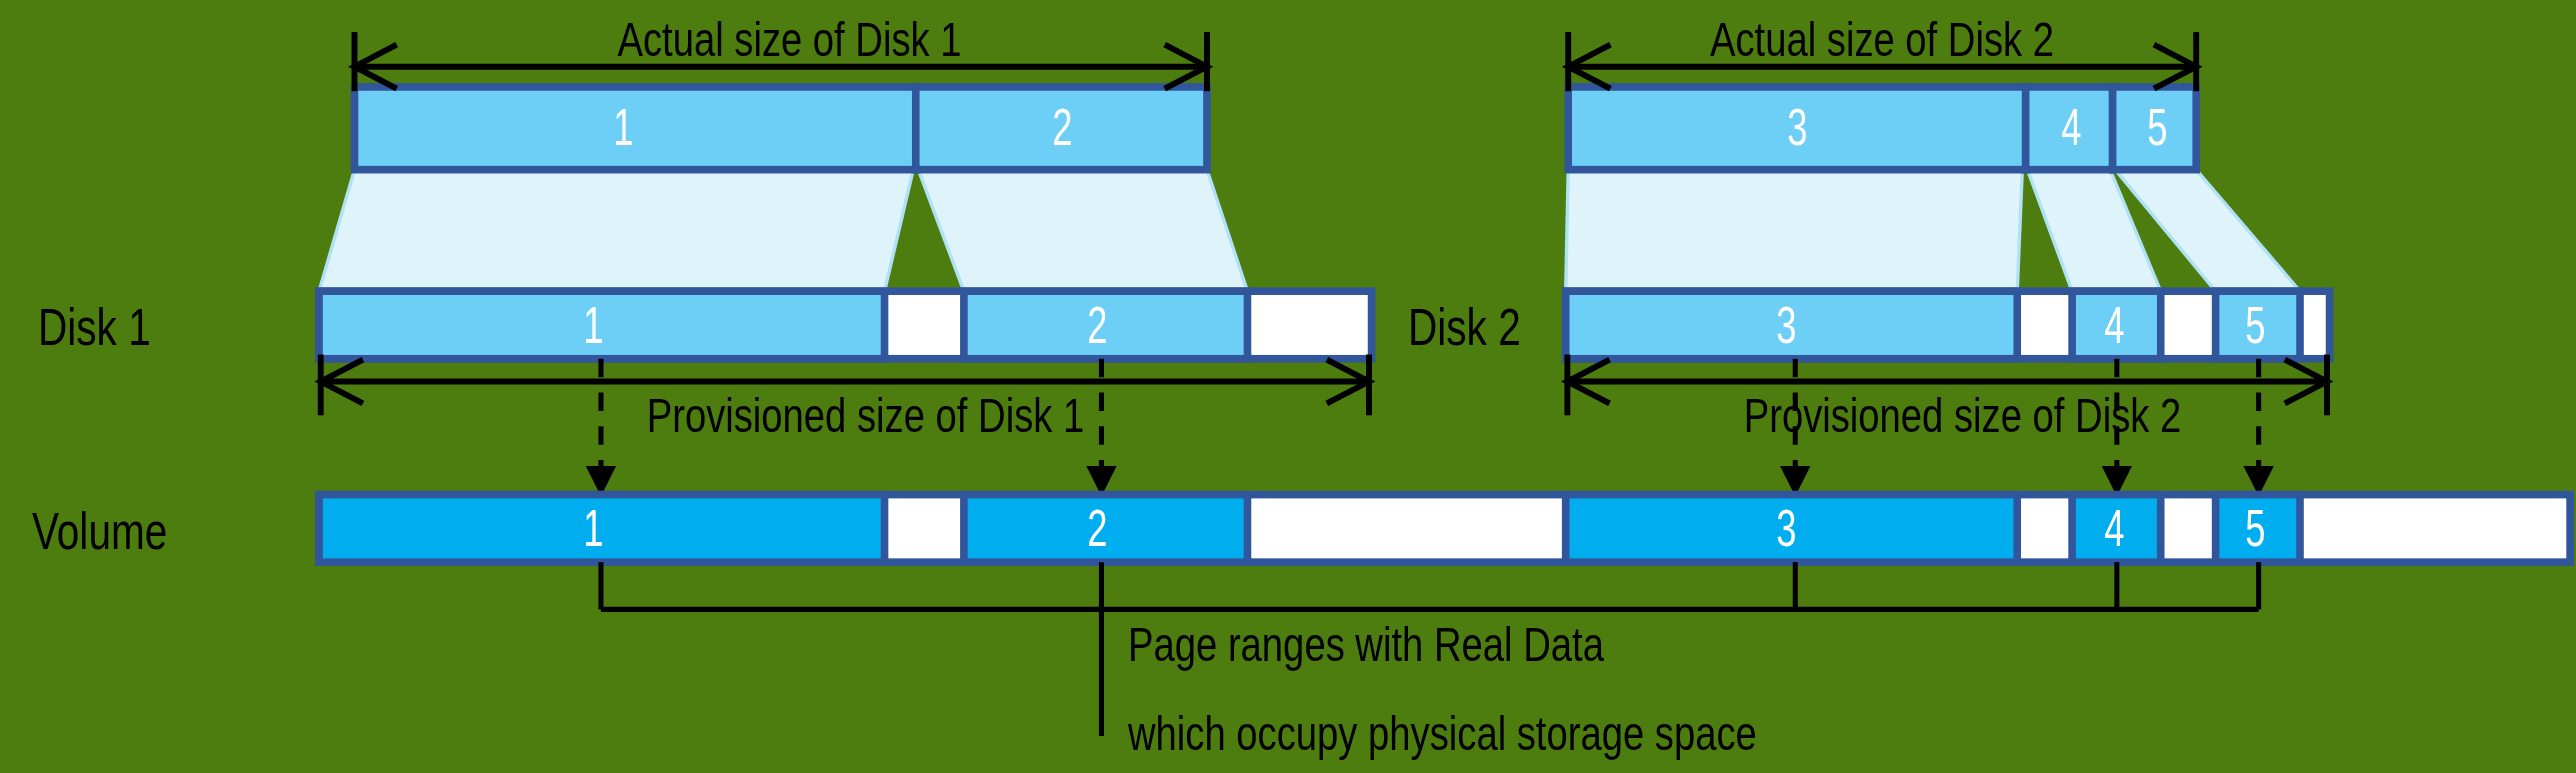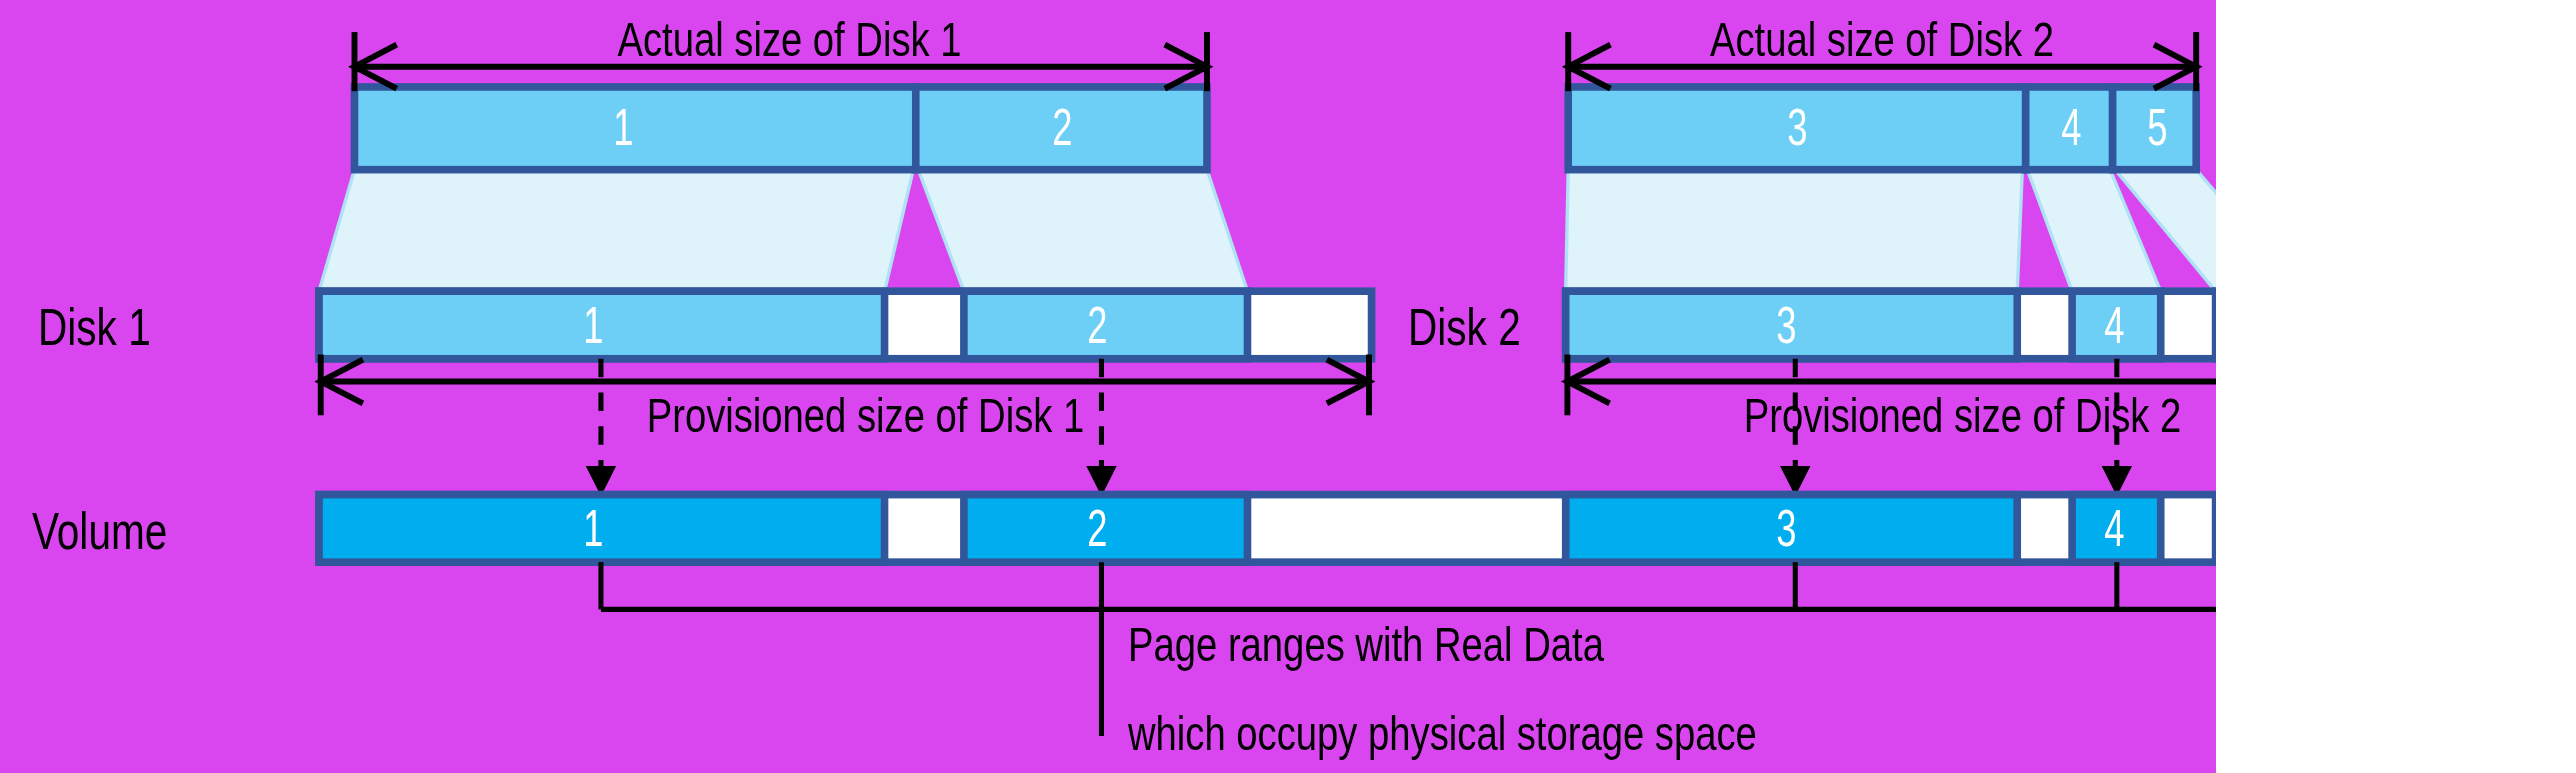--- a/index.html
+++ b/index.html
@@ -2,23 +2,23 @@
 <html style="font-size:13.5px"><head>
 <meta charset="utf-8">
 <style>
   html, body {
     margin: 0;
     padding: 0;
     background: #ffffff;
   }
   #canvas {
     position: relative;
-    width: 2216px;
+    width: 2576px;
     height: 774px;
-    background: #d946ef;
+    background: #4d7c0f;
     font-family: "Liberation Sans", sans-serif;
     overflow: hidden;
   }
   svg.layer {
     position: absolute;
     left: 0;
     top: 0;
     width: 2576px;
     height: 774px;
   }

